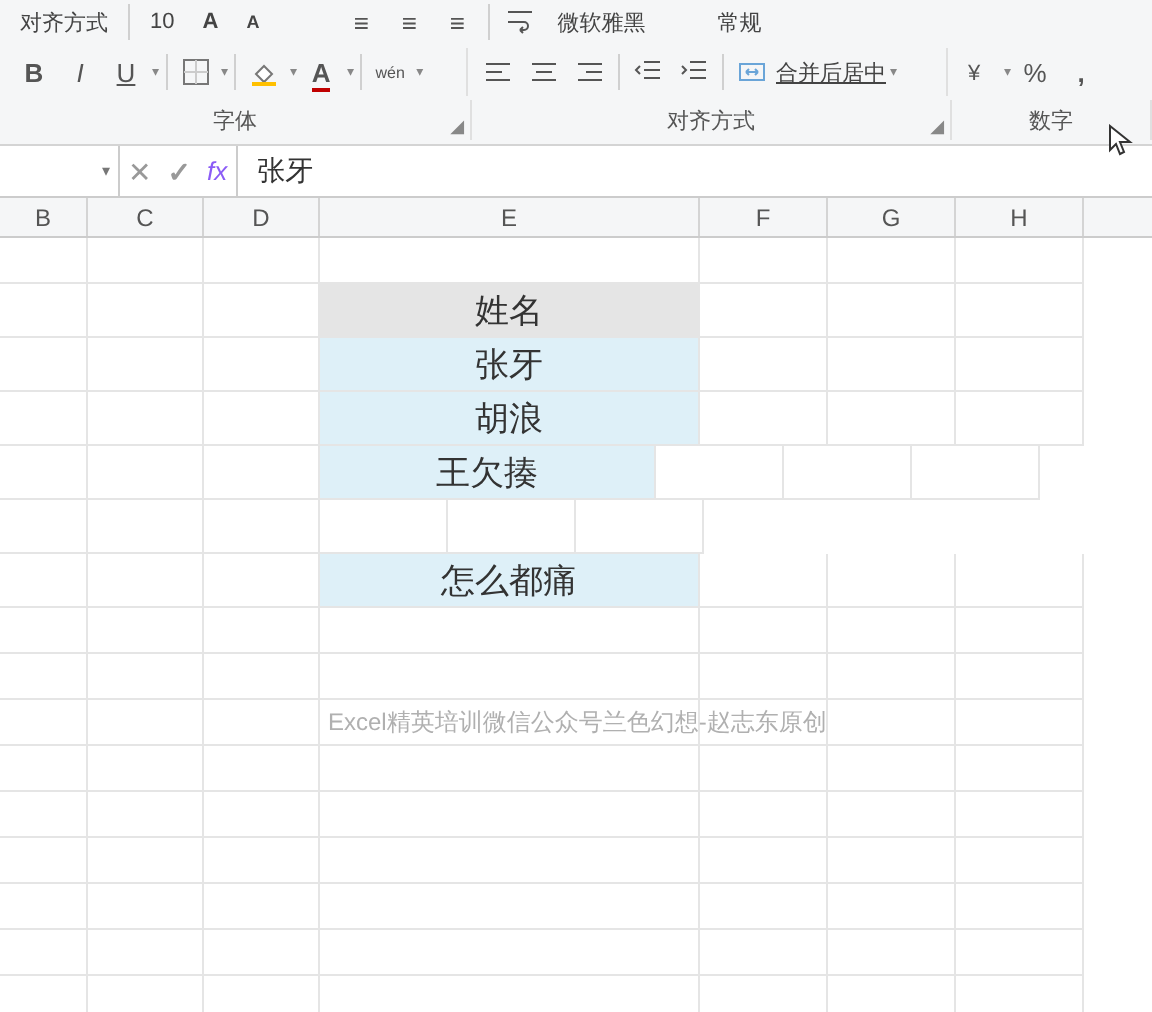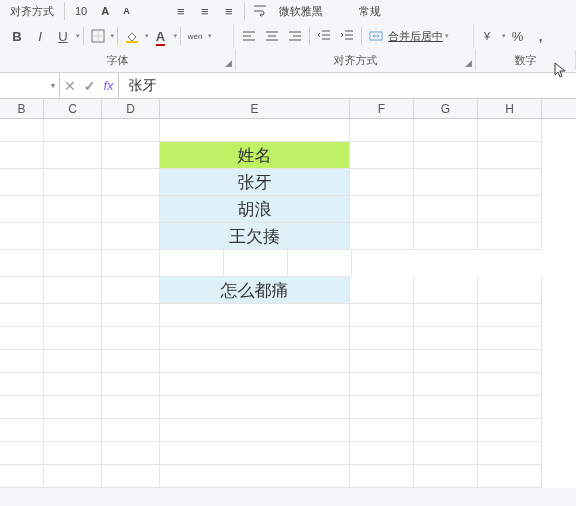--- a/index.html
+++ b/index.html
@@ -141,21 +141,21 @@
     border-bottom: 1px solid #e5e5e5;
     display: flex;
     align-items: center;
     justify-content: center;
     font-size: 17px;
     color: #333;
     overflow: visible;
     white-space: nowrap;
   }
   .hdr-cell {
-    background: #bef264;
+    background: #e5e5e5;
     font-size: 17px;
   }
   .data-cell {
     background: #def0f8;
   }
   .attrib {
     font-size: 12px;
     color: #b0b0b0;
   }
   .cursor-arrow {
@@ -360,21 +360,21 @@
         <div class="cell" style="width: 58px;"></div>
         <div class="cell data-cell" style="width: 190px;">胡浪</div>
         <div class="cell" style="width: 64px;"></div>
         <div class="cell" style="width: 64px;"></div>
         <div class="cell" style="width: 64px;"></div>
       </div>
       <div class="row tall">
         <div class="cell" style="width: 44px;"></div>
         <div class="cell" style="width: 58px;"></div>
         <div class="cell" style="width: 58px;"></div>
-        <div class="cell data-cell" style="width: 190px;">王欠揍</div>
+        <div class="cell data-cell" style="width: 168px;">王欠揍</div>
         <div class="cell" style="width: 64px;"></div>
         <div class="cell" style="width: 64px;"></div>
         <div class="cell" style="width: 64px;"></div>
       </div>
       <div class="row tall">
         <div class="cell" style="width: 44px;"></div>
         <div class="cell" style="width: 58px;"></div>
         <div class="cell" style="width: 58px;"></div>
         <div class="cell" style="width: 64px;"></div>
         <div class="cell" style="width: 64px;"></div>
@@ -396,20 +396,31 @@
         <div class="cell" style="width: 190px;"></div>
         <div class="cell" style="width: 64px;"></div>
         <div class="cell" style="width: 64px;"></div>
         <div class="cell" style="width: 64px;"></div>
       </div>
       <div class="row">
         <div class="cell" style="width: 44px;"></div>
         <div class="cell" style="width: 58px;"></div>
         <div class="cell" style="width: 58px;"></div>
         <div class="cell" style="width: 190px;"></div>
+        <div class="cell" style="width: 64px;"></div>
+        <div class="cell" style="width: 64px;"></div>
+        <div class="cell" style="width: 64px;"></div>
+      </div>
+      <div class="row">
+        <div class="cell" style="width: 44px;"></div>
+        <div class="cell" style="width: 58px;"></div>
+        <div class="cell" style="width: 58px;"></div>
+        <div class="cell" style="width: 190px; justify-content: flex-start; padding-left: 4px;">
+          <span class="attrib">Excel精英培训微信公众号兰色幻想-赵志东原创</span>
+        </div>
         <div class="cell" style="width: 64px;"></div>
         <div class="cell" style="width: 64px;"></div>
         <div class="cell" style="width: 64px;"></div>
       </div>
       <div class="row">
         <div class="cell" style="width: 44px;"></div>
         <div class="cell" style="width: 58px;"></div>
         <div class="cell" style="width: 58px;"></div>
         <div class="cell" style="width: 190px;"></div>
         <div class="cell" style="width: 64px;"></div>

